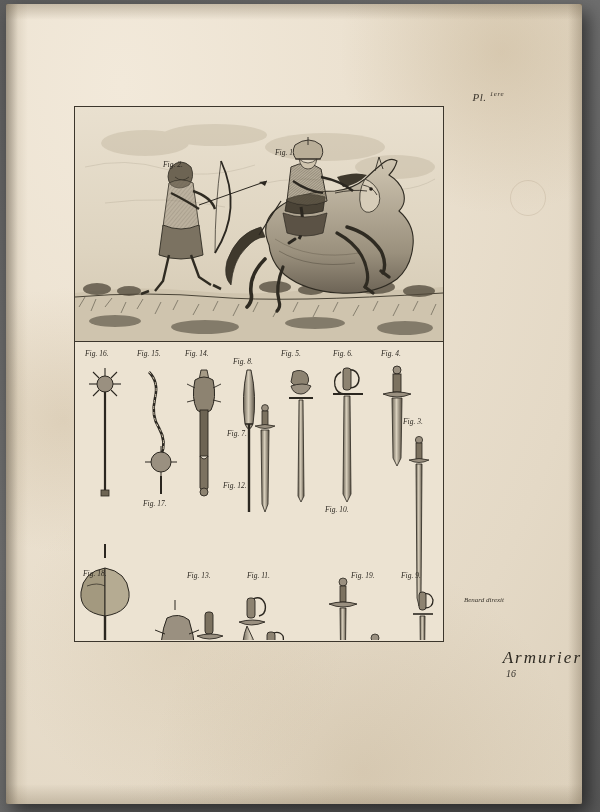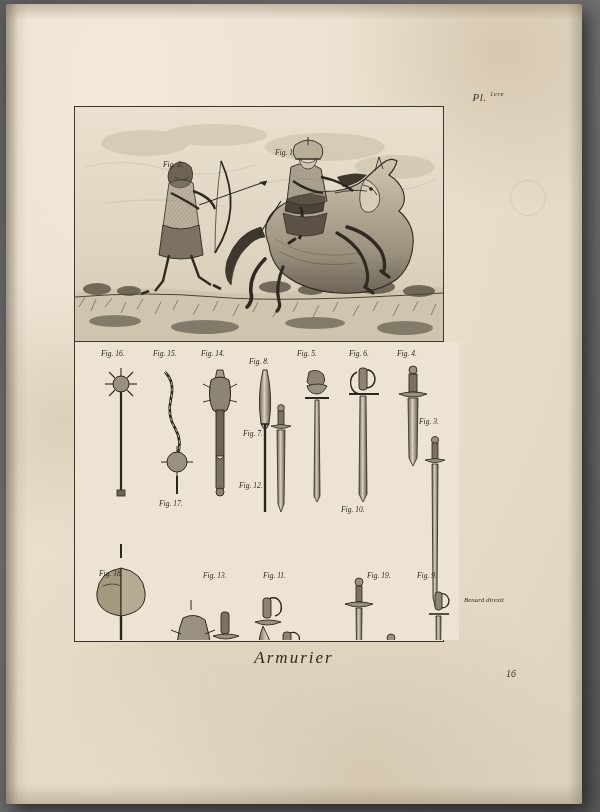--- a/index.html
+++ b/index.html
@@ -107,27 +107,27 @@
     background: #ece3d2;
   }
   .divider {
     position: absolute;
     left: 0; right: 0;
     top: 234px;
     border-top: 1.2px solid #3c362c;
   }
 
   .scene { position: absolute; left: 0; top: 0; width: 100%; height: 234px; overflow: hidden; }
-  .tools { position: absolute; left: 16px; top: 235px; width: 100%; height: 298px; overflow: hidden; }
+  .tools { position: absolute; left: 0; top: 235px; width: 100%; height: 298px; overflow: hidden; }
 
   .title {
     position: absolute;
     left: 0; right: 0;
     top: 644px;
-    text-align: center;
+    text-align: right;
     font-style: italic;
     font-size: 17px;
     letter-spacing: 2px;
     color: #2e2a22;
   }
   .signature {
     position: absolute;
     right: 78px;
     top: 592px;
     font-style: italic;

